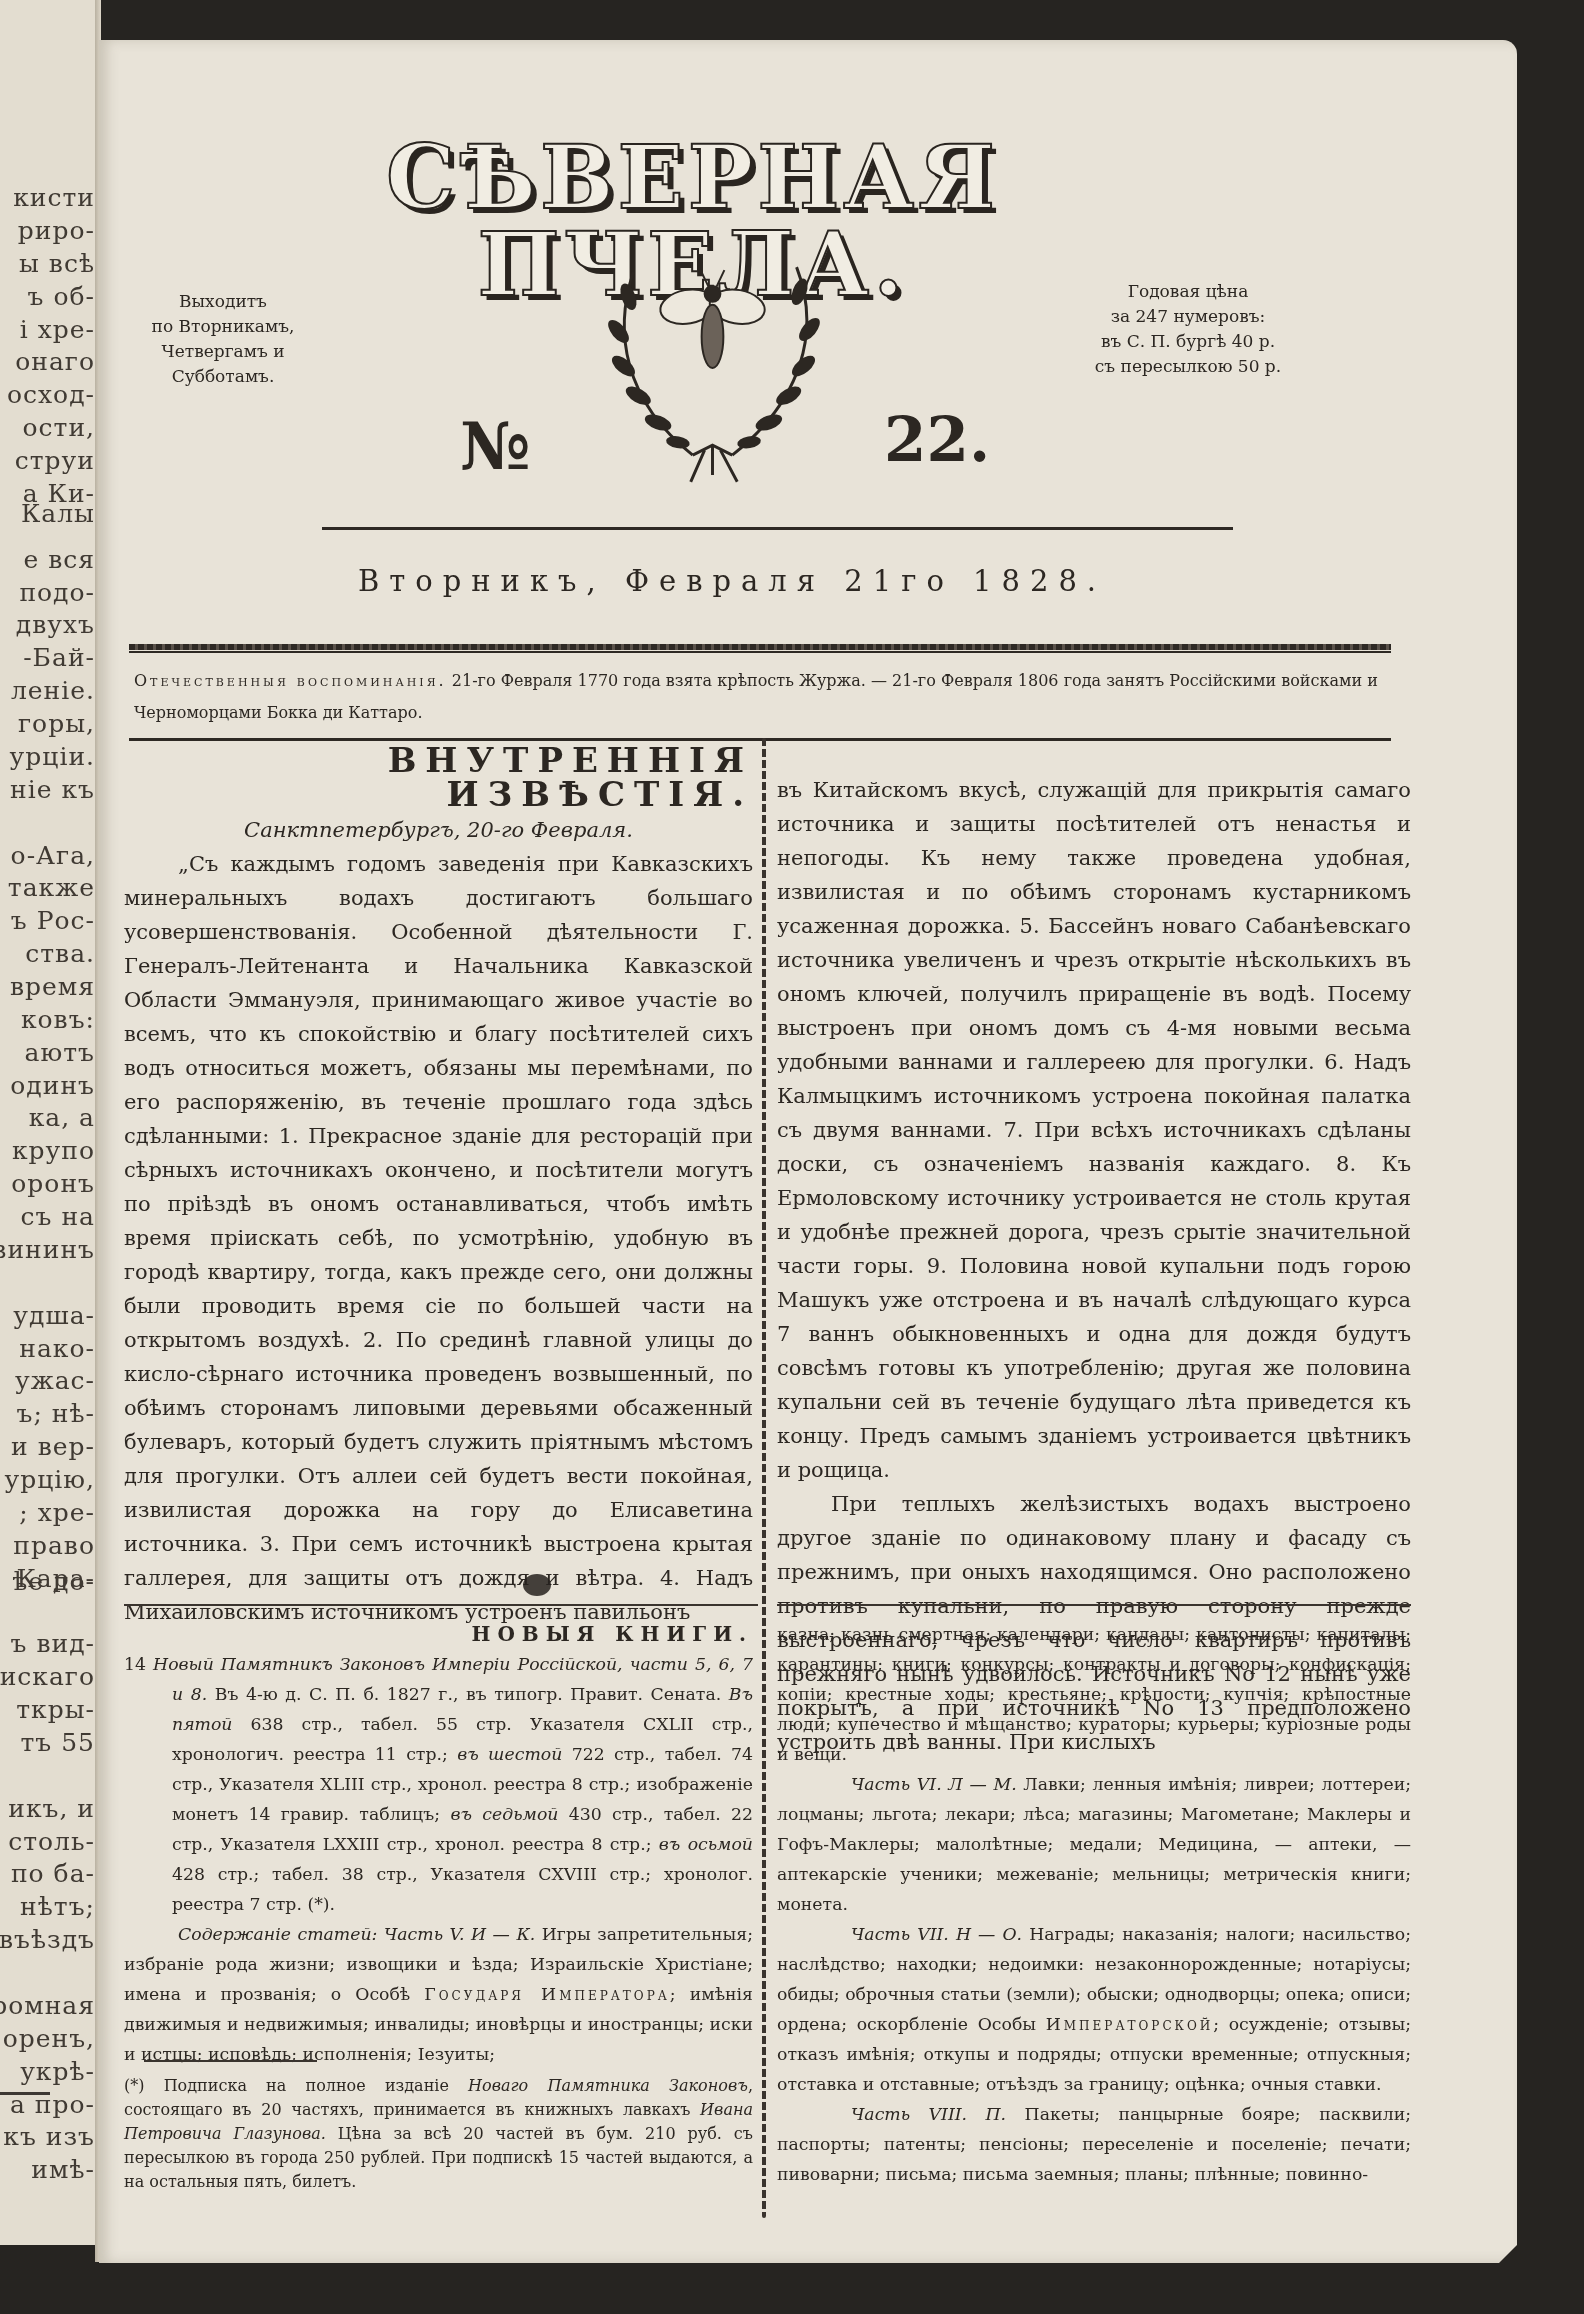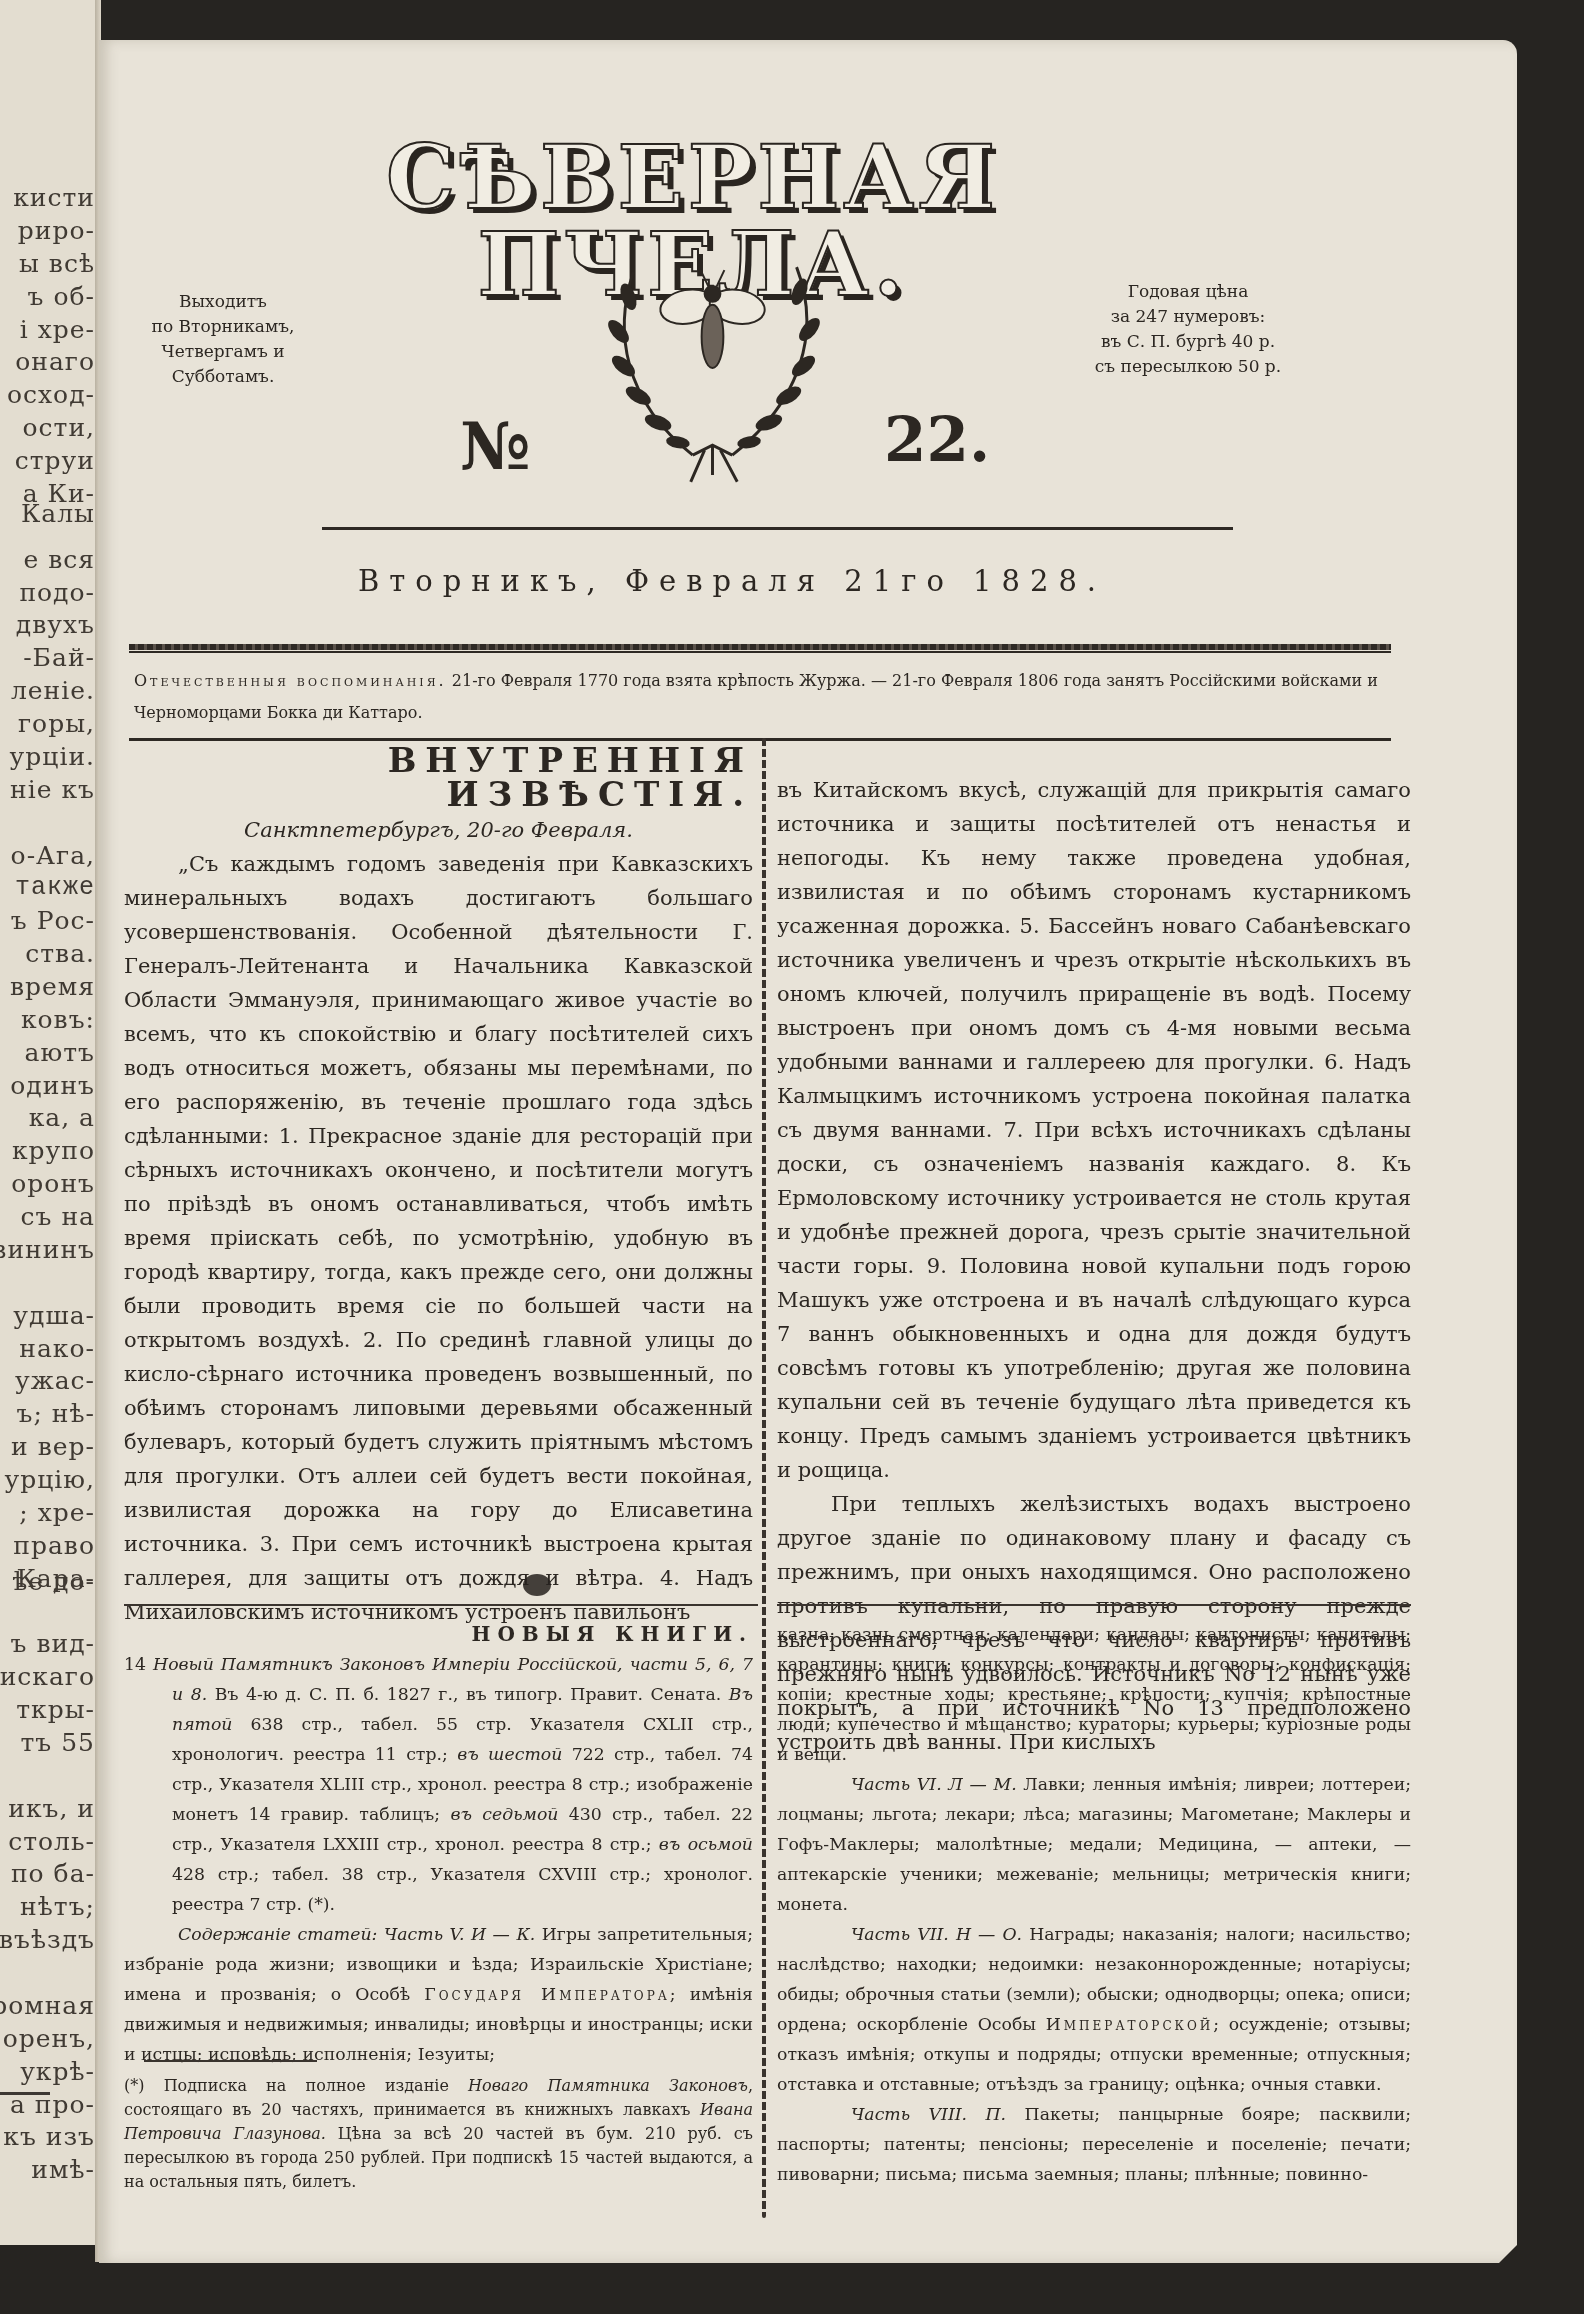--- a/index.html
+++ b/index.html
@@ -71,21 +71,21 @@
     <div class="line" style="top: 547px;">е вся</div>
     <div class="line" style="top: 580px;">подо-</div>
     <div class="line" style="top: 612px;">двухъ</div>
     <div class="line" style="top: 645px;">-Бай-</div>
     <div class="line" style="top: 678px;">леніе.</div>
     <div class="line" style="top: 711px;">горы,</div>
     <div class="line" style="top: 744px;">урціи.</div>
     <div class="line" style="top: 777px;">ніе къ</div>
     <div class="line" style="top: 810px;"></div>
     <div class="line" style="top: 843px;">о-Ага,</div>
-    <div class="line" style="top: 875px; font-family: Liberation Mono, monospace;">также</div>
+    <div class="line" style="top: 875px;">также</div>
     <div class="line" style="top: 908px;">ъ Рос-</div>
     <div class="line" style="top: 941px;">ства.</div>
     <div class="line" style="top: 974px;">время</div>
     <div class="line" style="top: 1007px;">ковъ:</div>
     <div class="line" style="top: 1040px;">аютъ</div>
     <div class="line" style="top: 1073px;">одинъ</div>
     <div class="line" style="top: 1105px;">ка, а</div>
     <div class="line" style="top: 1138px;">крупо</div>
     <div class="line" style="top: 1171px;">оронъ</div>
     <div class="line" style="top: 1204px;">съ на</div>

